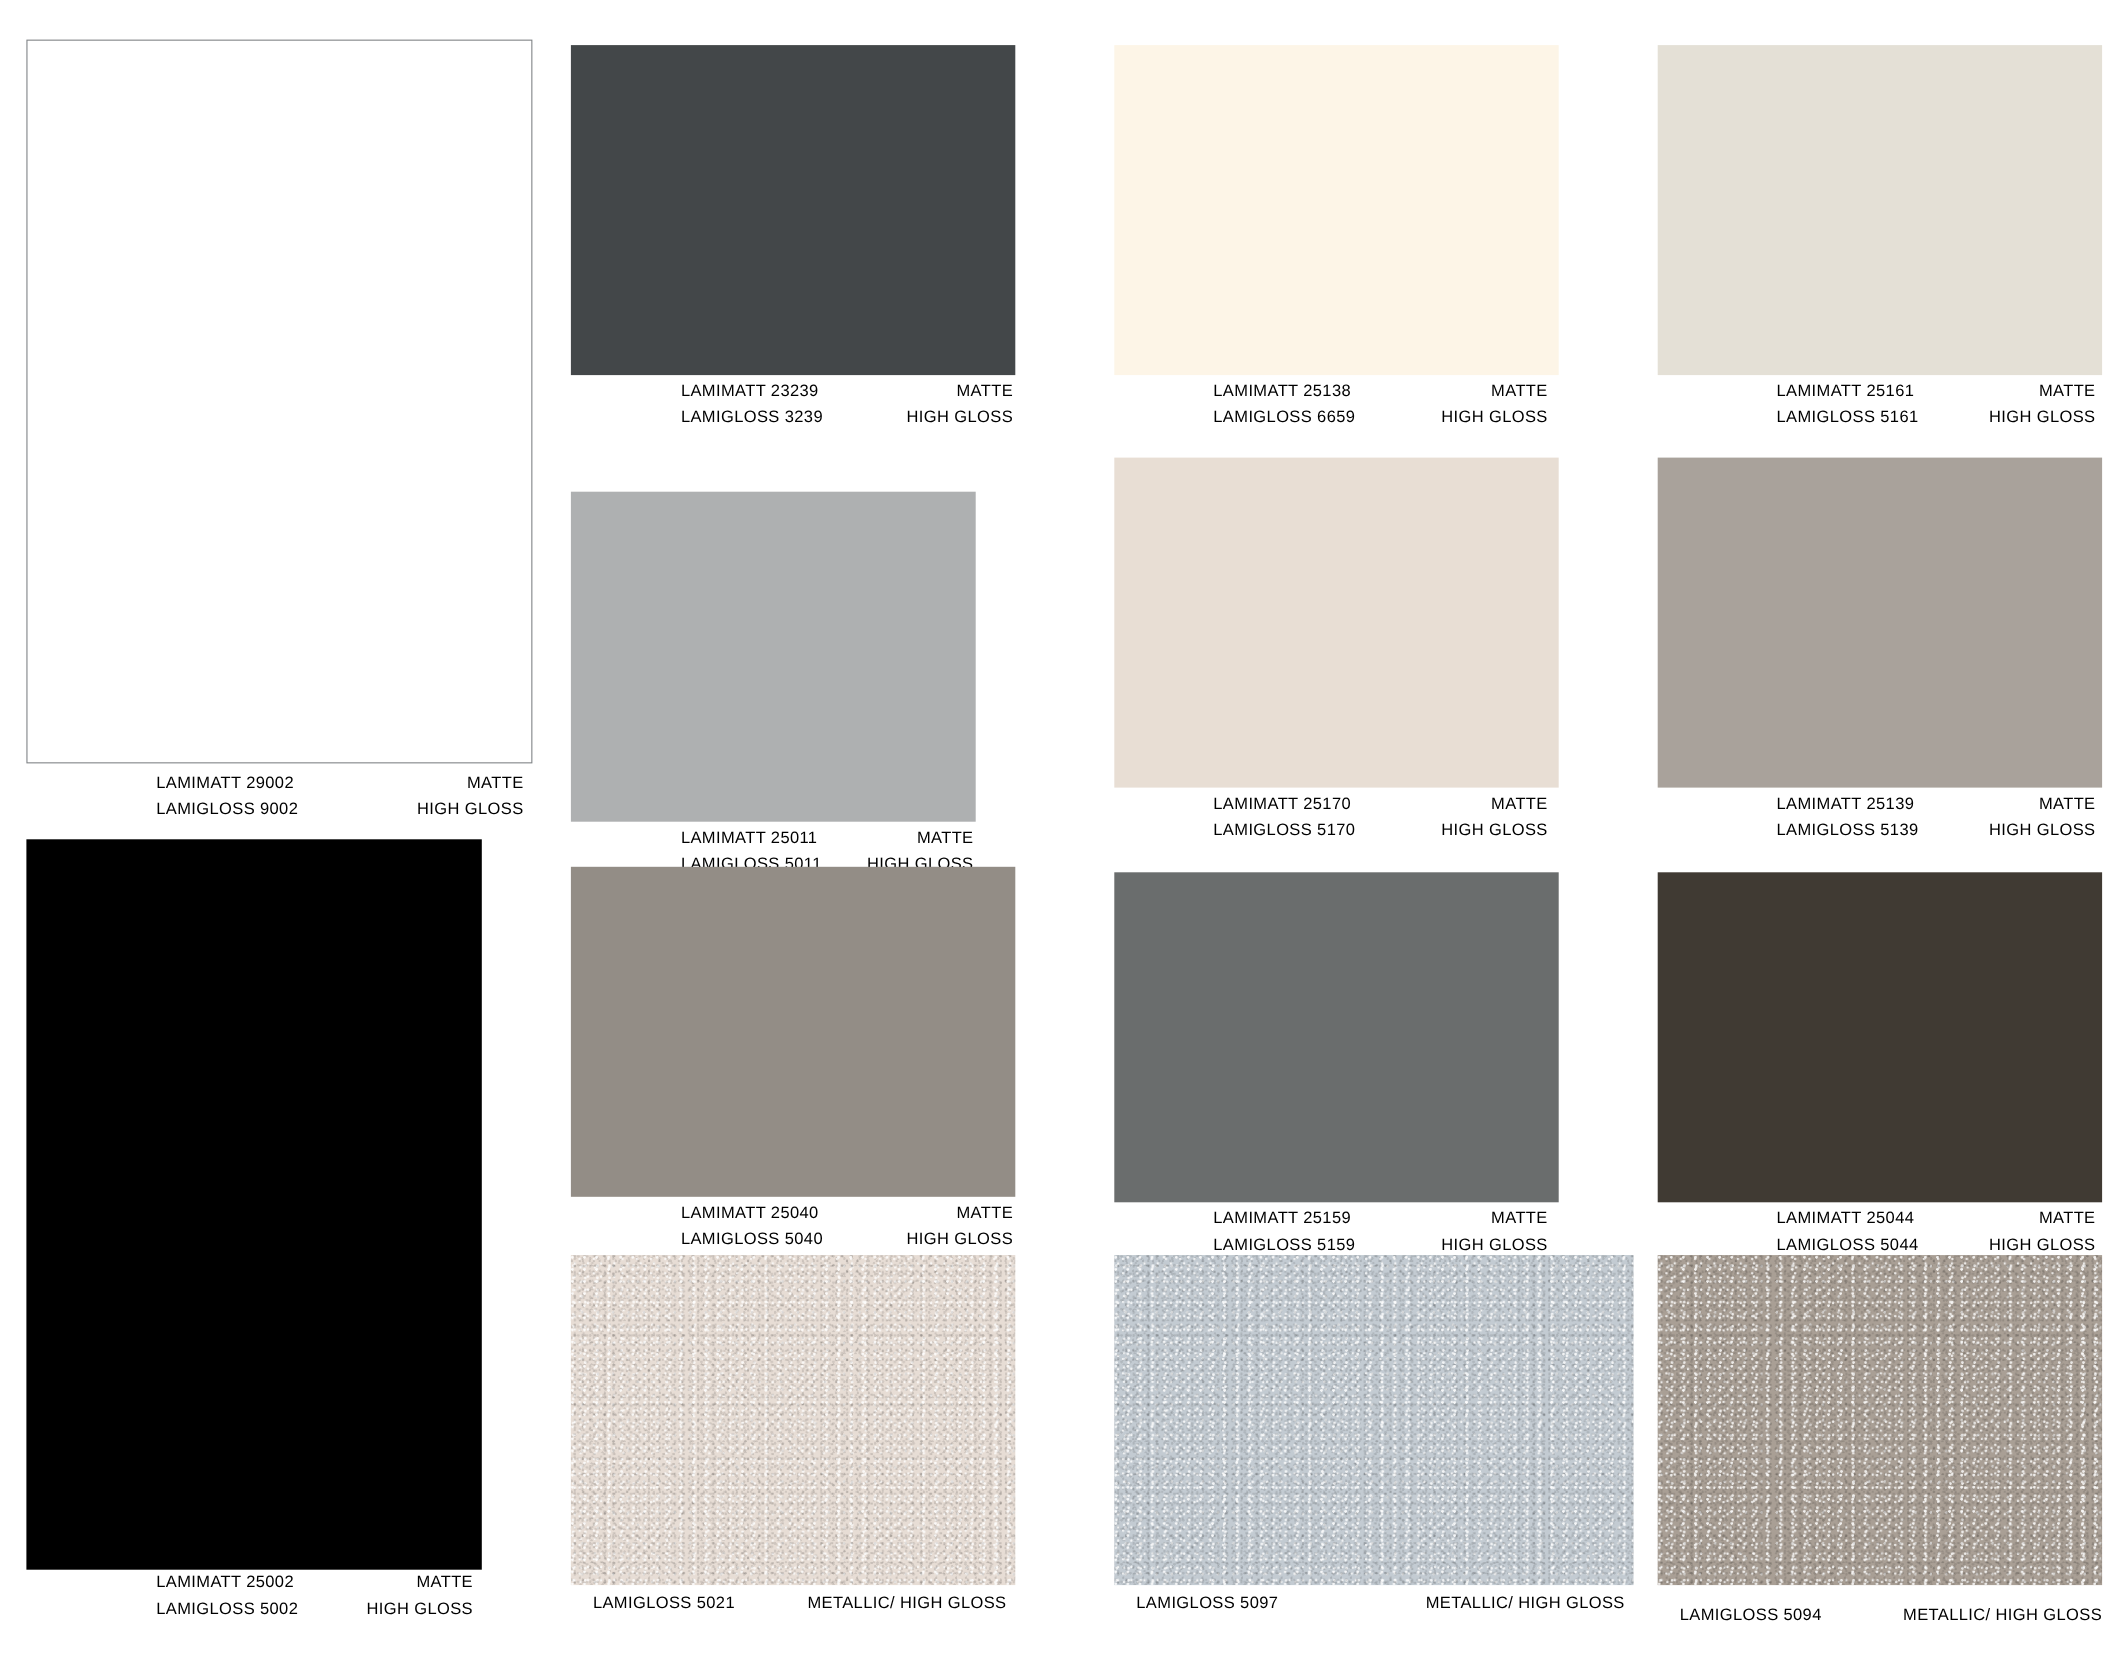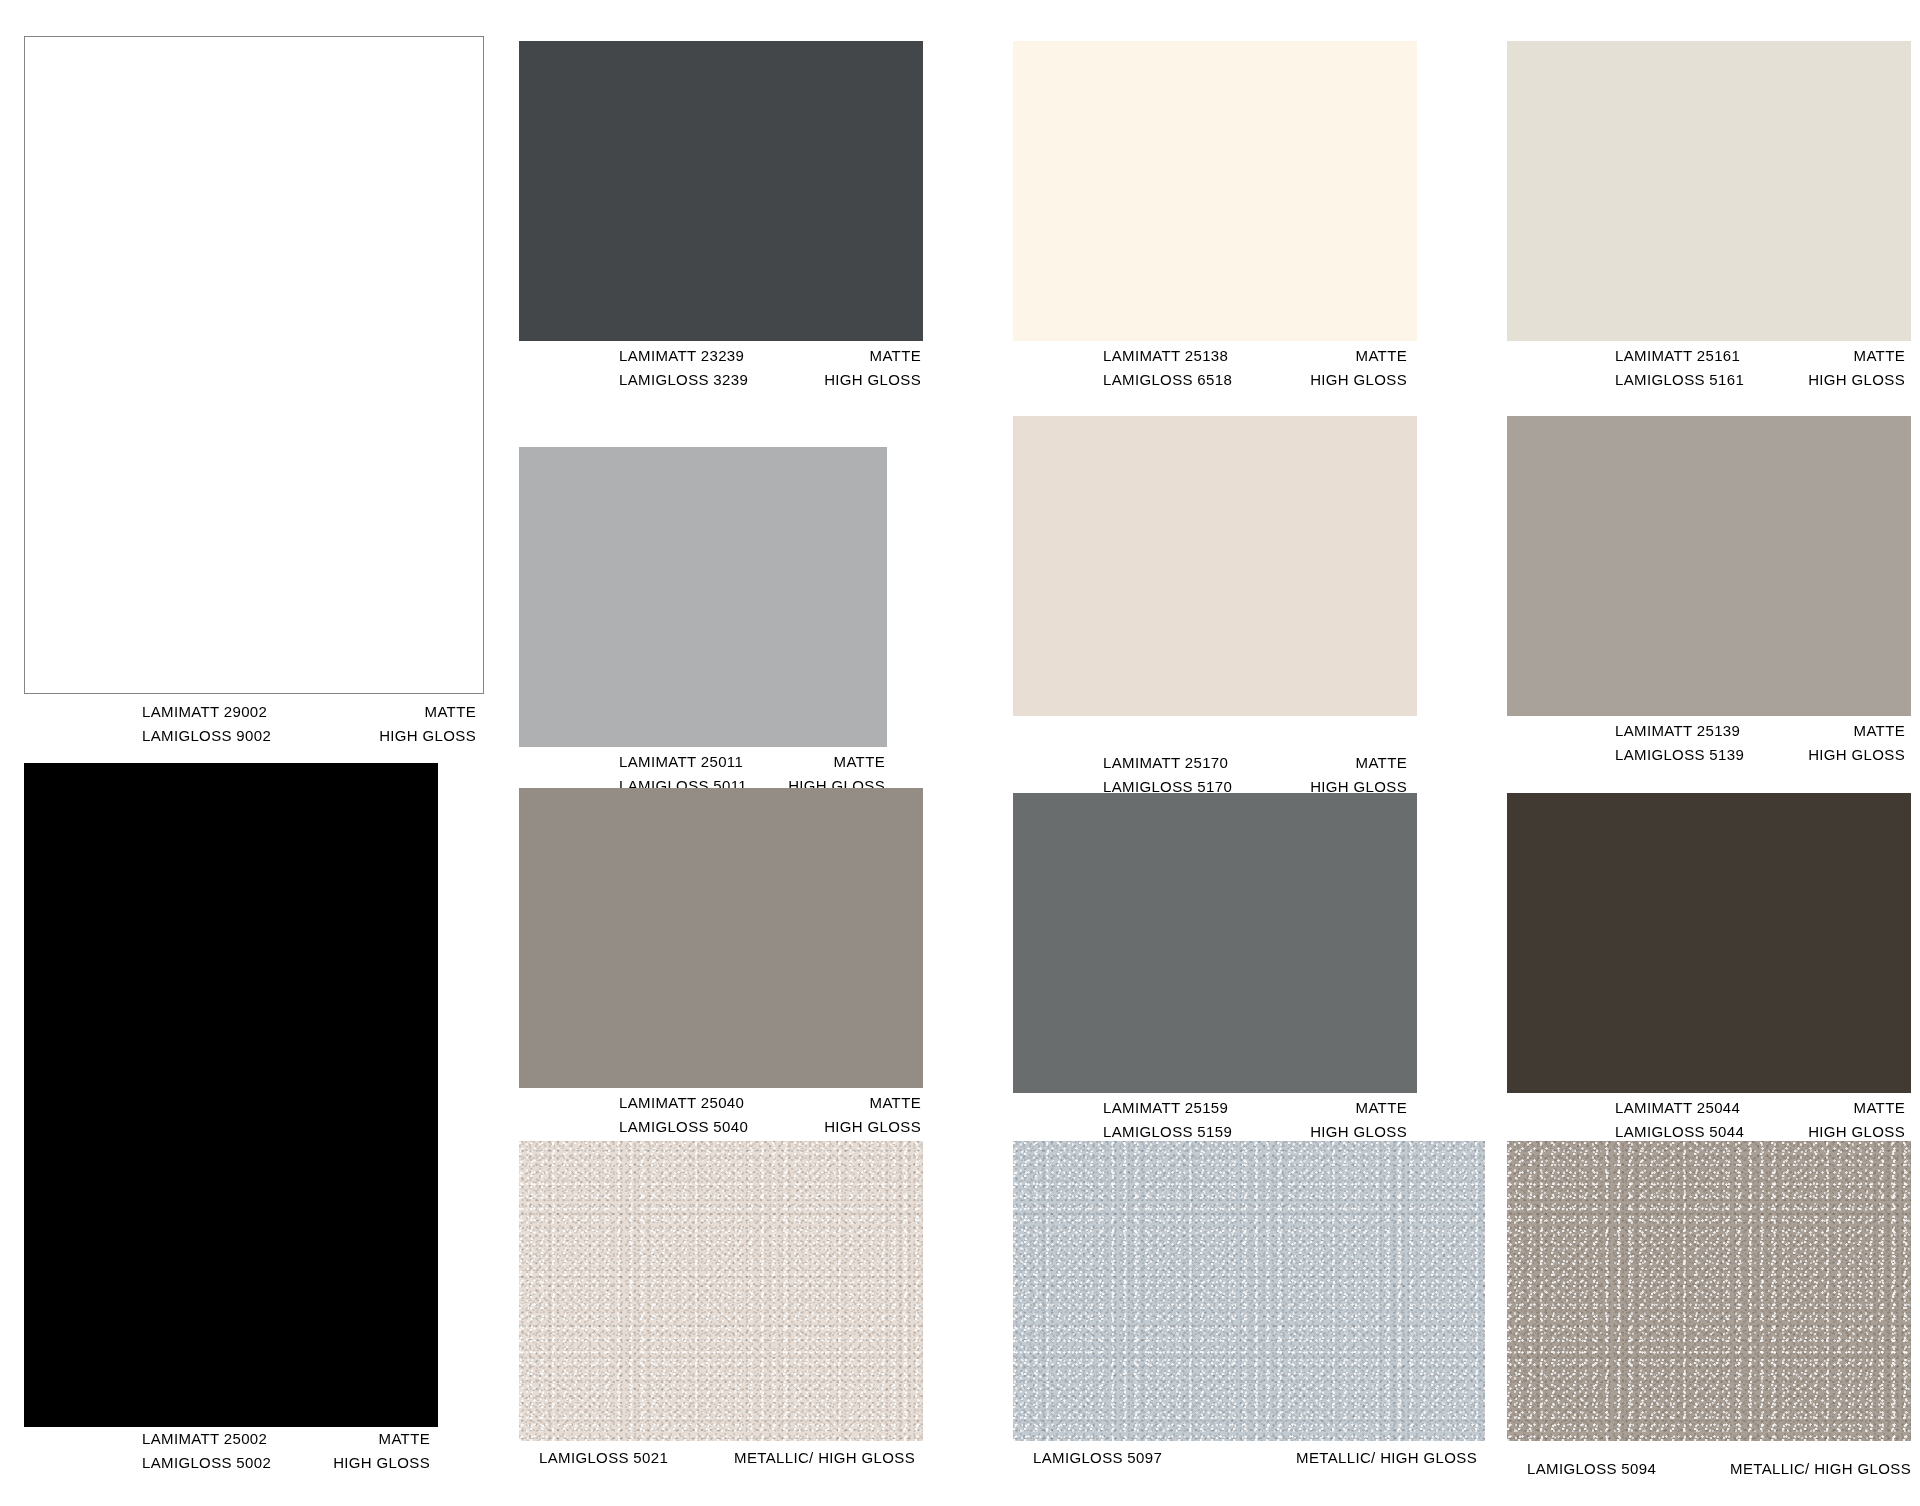--- a/index.html
+++ b/index.html
@@ -148,21 +148,21 @@
   </div>
 
   <div class="cell" style="left:1013px; top:41px; width:404px; height:340px;">
     <div class="chip" style="height:300px; background:#fdf5e7;"></div>
     <div class="labels pad-left-3" style="top:303px;">
       <div class="label-row">
         <span class="code">LAMIMATT 25138</span>
         <span class="finish">MATTE</span>
       </div>
       <div class="label-row">
-        <span class="code">LAMIGLOSS 6518</span>
+        <span class="code">LAMIGLOSS 6659</span>
         <span class="finish">HIGH GLOSS</span>
       </div>
     </div>
   </div>
 
   <div class="cell" style="left:1507px; top:41px; width:404px; height:340px;">
     <div class="chip" style="height:300px; background:#e4e0d6;"></div>
     <div class="labels pad-left-4" style="top:303px;">
       <div class="label-row">
         <span class="code">LAMIMATT 25161</span>
@@ -184,21 +184,21 @@
       </div>
       <div class="label-row">
         <span class="code">LAMIGLOSS 5011</span>
         <span class="finish">HIGH GLOSS</span>
       </div>
     </div>
   </div>
 
   <div class="cell" style="left:1013px; top:416px; width:404px; height:340px;">
     <div class="chip" style="height:300px; background:#e8ded4;"></div>
-    <div class="labels pad-left-3" style="top:303px;margin-top:32px;">
+    <div class="labels pad-left-3" style="top:303px;">
       <div class="label-row">
         <span class="code">LAMIMATT 25170</span>
         <span class="finish">MATTE</span>
       </div>
       <div class="label-row">
         <span class="code">LAMIGLOSS 5170</span>
         <span class="finish">HIGH GLOSS</span>
       </div>
     </div>
   </div>

